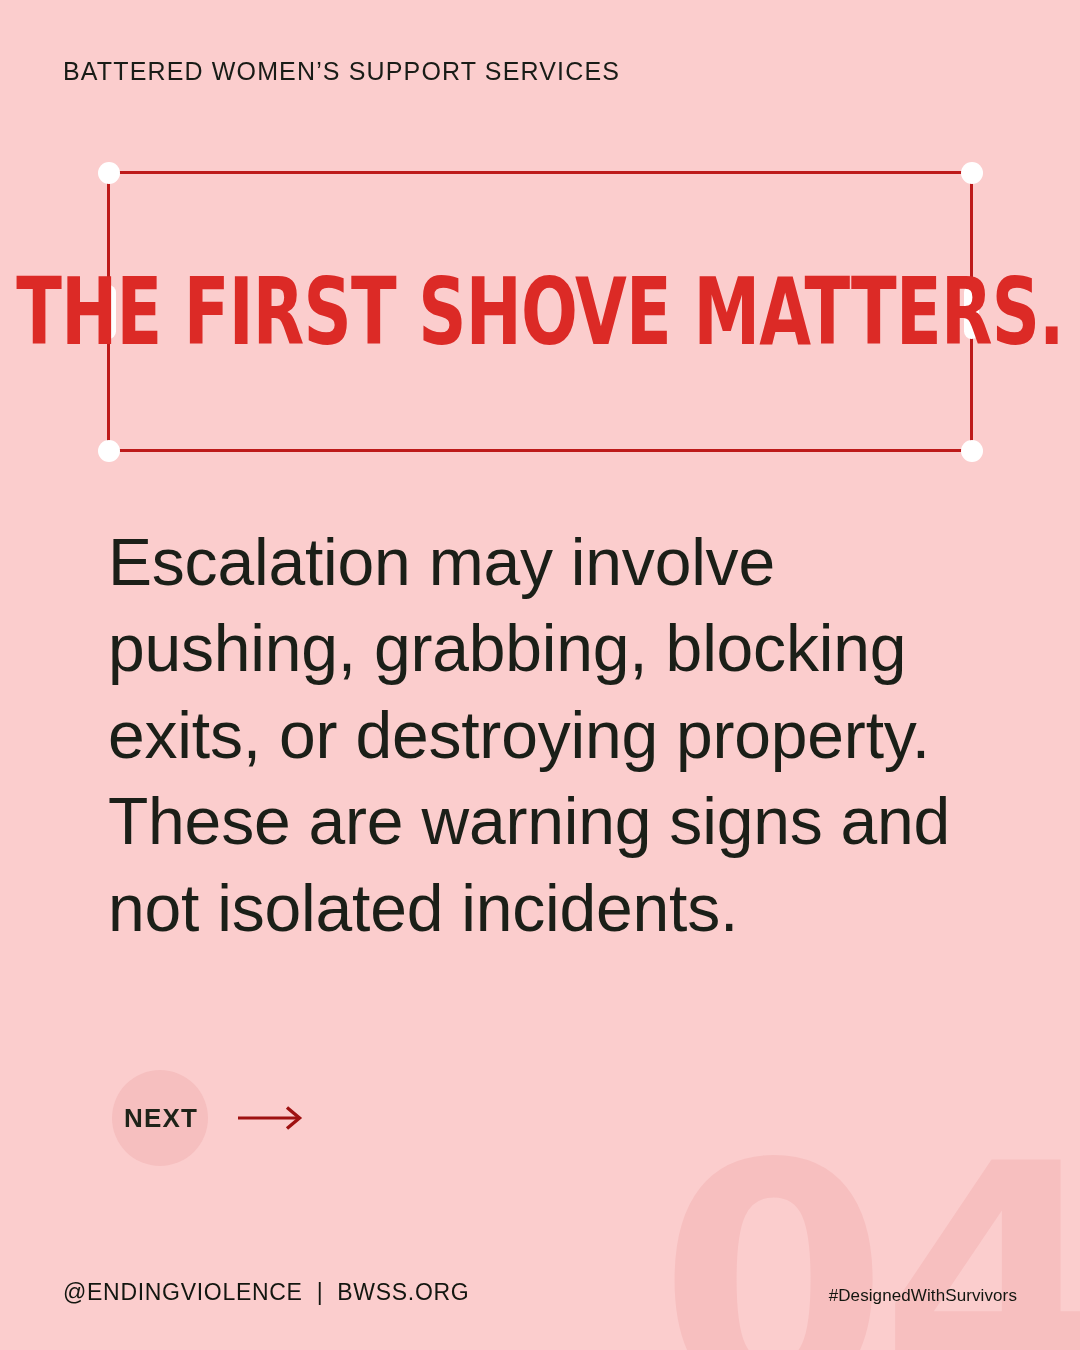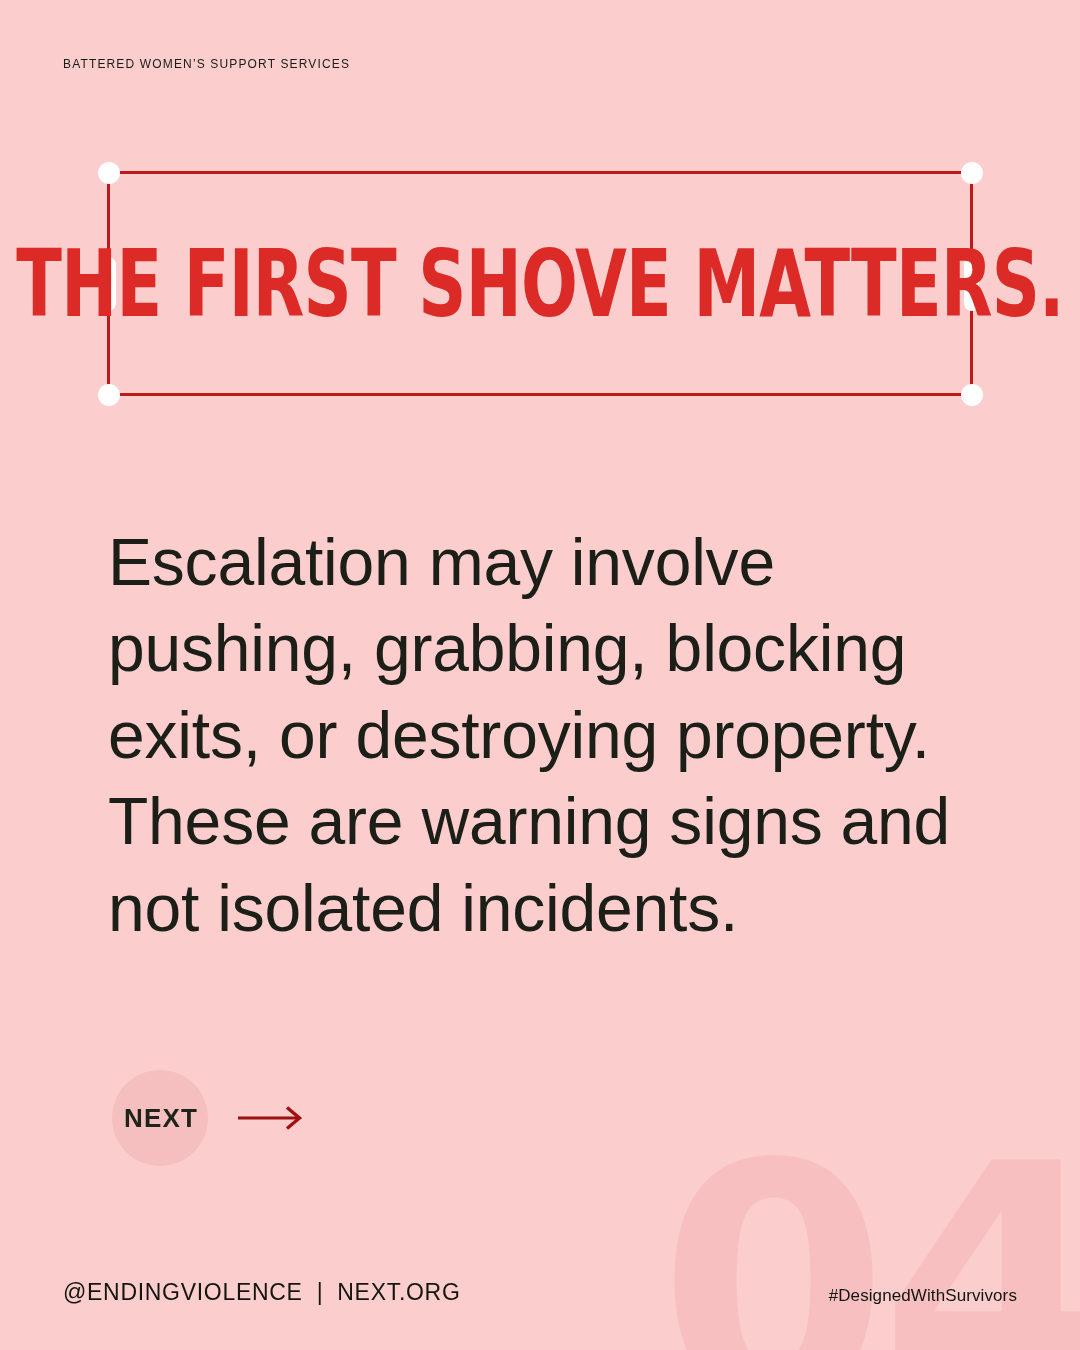--- a/index.html
+++ b/index.html
@@ -37,34 +37,34 @@
     color: #f7bfbf;
     user-select: none;
     white-space: nowrap;
   }
 
   
   .brand-header {
     position: absolute;
     left: 63px;
     top: 57px;
-    font-size: 12px;
+    font-size: 25px;
     font-weight: 400;
     letter-spacing: 1.15px;
     color: #191c17;
     white-space: nowrap;
   }
 
   
   .selection-frame {
     position: absolute;
     left: 107px;
     top: 171px;
     width: 866px;
-    height: 225px;
+    height: 281px;
     border: 3px solid #bd1a1a;
   }
 
   .handle {
     position: absolute;
     background: #ffffff;
   }
   .handle.corner {
     width: 22px;
     height: 22px;
@@ -210,18 +210,18 @@
     <span class="next-label">NEXT</span>
     <span class="next-arrow">
       <svg width="68" height="26" viewBox="0 0 68 26" fill="none" xmlns="http://www.w3.org/2000/svg">
         <path d="M0 13 H60" stroke="#9e1111" stroke-width="3.2"></path>
         <path d="M49 2.5 L61.5 13 L49 23.5" stroke="#9e1111" stroke-width="3.4" fill="none" stroke-linecap="butt" stroke-linejoin="miter"></path>
       </svg>
     </span>
   </div>
 
   <div class="footer-left">
-    <span>@ENDINGVIOLENCE</span><span class="sep">|</span><span>NEXT.ORG</span>
+    <span>@ENDINGVIOLENCE</span><span class="sep">|</span><span>BWSS.ORG</span>
   </div>
 
   <div class="footer-right">#DesignedWithSurvivors</div>
 
 </div>
 
 </body></html>

